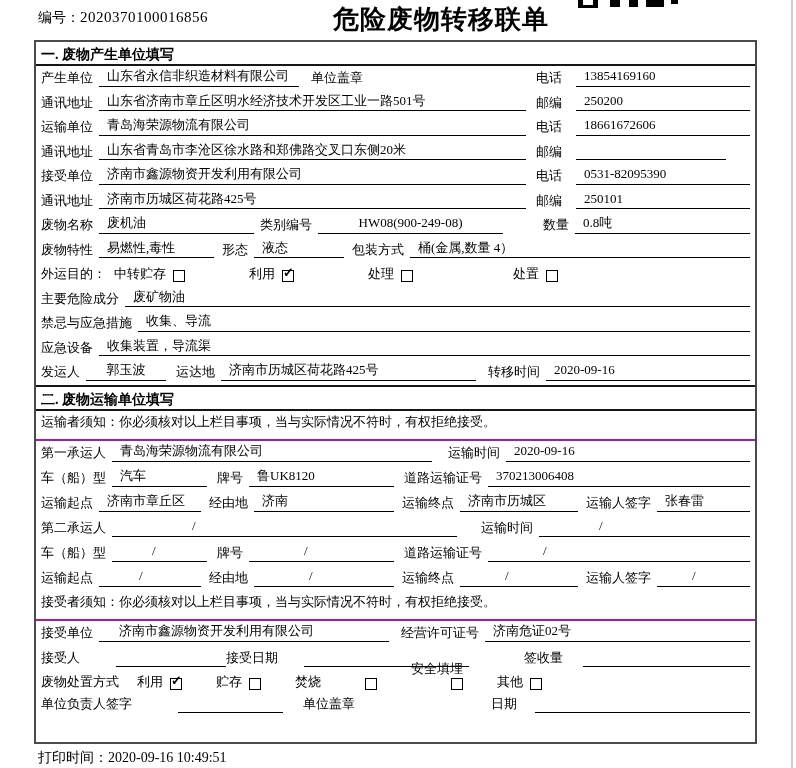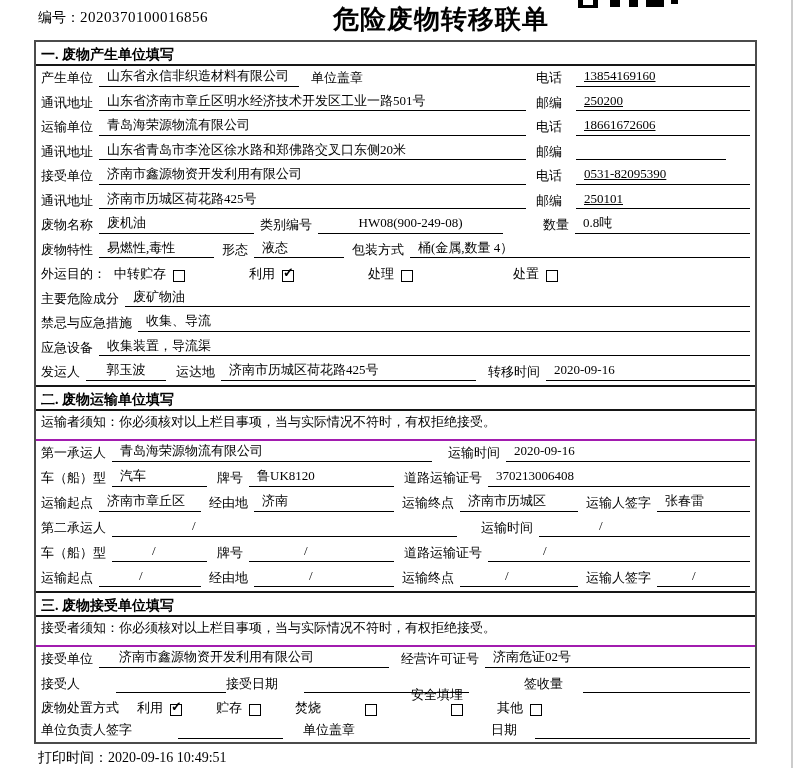--- a/index.html
+++ b/index.html
@@ -18,21 +18,21 @@
   .sec-hdr.mid{border-top:2px solid #161616;}
   .row{flex:none;box-sizing:border-box;display:flex;align-items:flex-end;padding:0 5px 4px 5px;
        font-size:13px;line-height:1.25;}
   .notice{border-bottom:2px solid #a21caf;padding-bottom:8px;}
   .lbl{white-space:nowrap;flex:none;margin-right:6px;}
   .u{border-bottom:1px solid #000;white-space:nowrap;box-sizing:border-box;padding:0 2px 1px 8px;min-width:36px;overflow:hidden;}
   .grow{flex:1 1 auto;}
   .ctr{text-align:center;padding-left:2px;}
   .rg{margin-left:auto;display:flex;align-items:flex-end;flex:none;}
   .rlbl{width:32px;margin-right:8px;white-space:nowrap;flex:none;}
-  .rval{width:174px;flex:none;text-decoration:underline;}
+  .rval{width:174px;flex:none;}
   .cb{display:inline-block;flex:none;width:12px;height:12px;border:1.4px solid #000;box-sizing:border-box;
       margin:0 0 1px 7px;position:relative;}
   .cb .ck{position:absolute;left:0px;top:-5px;font-size:13px;font-weight:bold;line-height:1;}
   .opt{display:flex;align-items:flex-end;flex:none;}
   .h24{height:24px}.h245{height:24.5px}.h25{height:25px}.h26{height:26px}.h30{height:30px}.h22{height:22px}
   .print-line{position:absolute;left:38px;top:749px;font-size:14px;white-space:nowrap;}
 </style>
 </head>
 <body>
 
@@ -230,21 +230,20 @@
       <span class="lbl">运输起点</span>
       <span class="u" style="width:102px;padding-left:40px;">/</span>
       <span class="lbl" style="margin-left:8px;">经由地</span>
       <span class="u" style="width:140px;padding-left:55px;">/</span>
       <span class="lbl" style="margin-left:8px;">运输终点</span>
       <span class="u" style="width:118px;padding-left:45px;">/</span>
       <span class="lbl" style="margin-left:8px;">运输人签字</span>
       <span class="u grow" style="padding-left:35px;">/</span>
     </div>
 
-    <div class="sec-hdr mid h26">三. 废物接受单位填写</div>
 
     <div class="row notice h30">
       <span>接受者须知：你必须核对以上栏目事项，当与实际情况不符时，有权拒绝接受。</span>
     </div>
 
     <div class="row h25">
       <span class="lbl">接受单位</span>
       <span class="u" style="width:290px;padding-left:20px;">济南市鑫源物资开发利用有限公司</span>
       <span class="lbl" style="margin-left:12px;">经营许可证号</span>
       <span class="u grow">济南危证02号</span>

